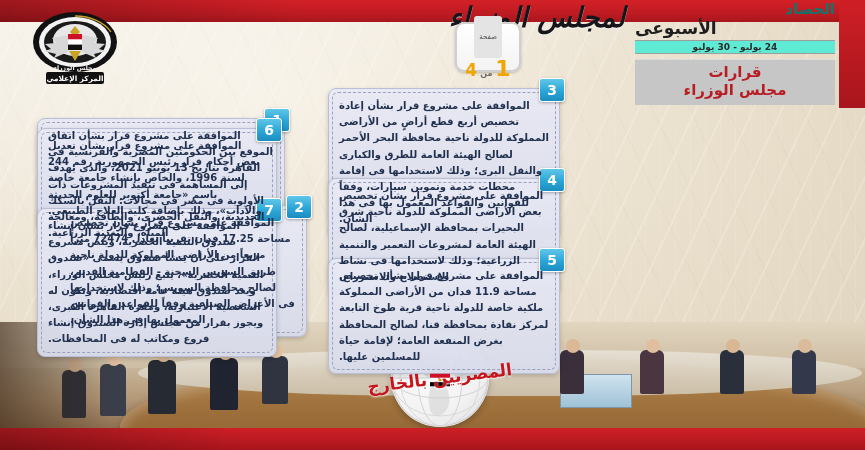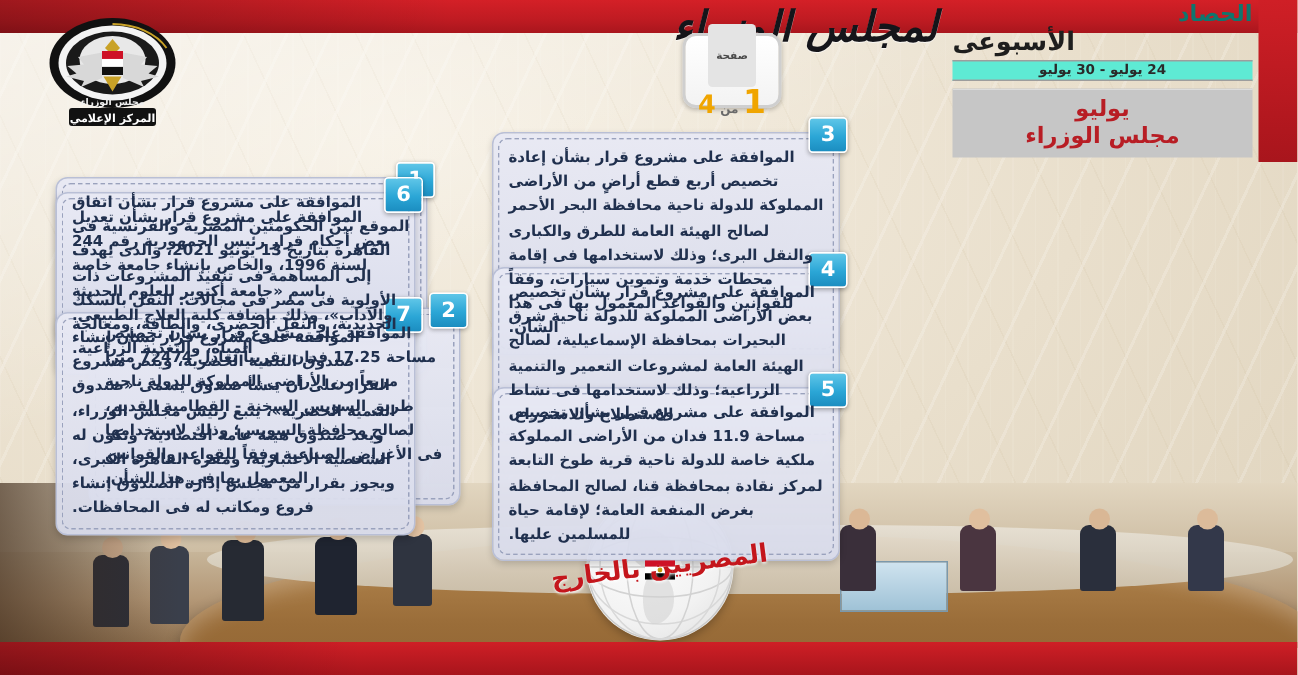--- a/index.html
+++ b/index.html
@@ -81,21 +81,21 @@
 
   
   .pagebadge{
     position:absolute;left:455px;top:22px;width:62px;height:46px;
     background:linear-gradient(180deg,#ffffff,#f3f3f3);
     border:2px solid #cfcfcf;border-radius:9px;
     box-shadow:0 1px 3px rgba(0,0,0,.22);
     display:flex;flex-direction:column;align-items:center;justify-content:center;
   }
   .pagebadge-label{
-    font-size:7px;font-weight:bold;color:#4a4a4a;background:#e4e4e4;
+    font-size:7px;font-weight:normal;color:#4a4a4a;background:#e4e4e4;
     border-radius:3px;padding:16px 5px;line-height:10px;margin-bottom:1px;
   }
   .pagebadge-nums{display:flex;align-items:baseline;gap:3px;direction:rtl;}
   .pagebadge-cur{font-size:22px;font-weight:bold;color:#f0a500;line-height:20px;}
   .pagebadge-of{font-size:8px;font-weight:bold;color:#6a6a6a;}
   .pagebadge-tot{font-size:17px;font-weight:bold;color:#f0a500;line-height:18px;}
 
   
   .logo{
     position:absolute;left:16px;top:8px;width:118px;height:78px;
@@ -309,21 +309,21 @@
 
   <div class="maintitle">لمجلس الوزراء</div>
 
   <div class="hdr">
     <div class="hdr-harvest">الحصاد</div>
     <div class="hdr-weekly">الأسبوعى</div>
     <div class="hdr-date-wrap">
       <div class="hdr-date">24 يوليو - 30 يوليو</div>
     </div>
     <div class="hdr-sub-wrap">
-      <div class="hdr-sub">يوليو</div>
+      <div class="hdr-sub">قرارات</div>
       <div class="hdr-sub">مجلس الوزراء</div>
     </div>
   </div>
 
   <div class="pagebadge">
     <div class="pagebadge-label">صفحة</div>
     <div class="pagebadge-nums">
       <span class="pagebadge-cur">1</span>
       <span class="pagebadge-of">من</span>
       <span class="pagebadge-tot">4</span>

